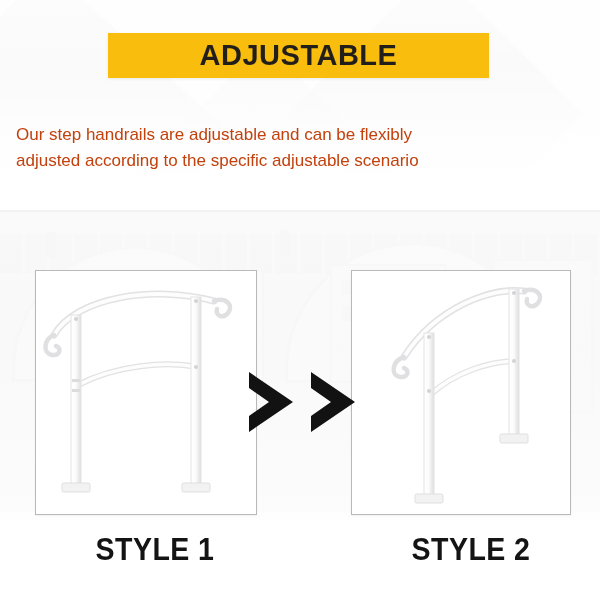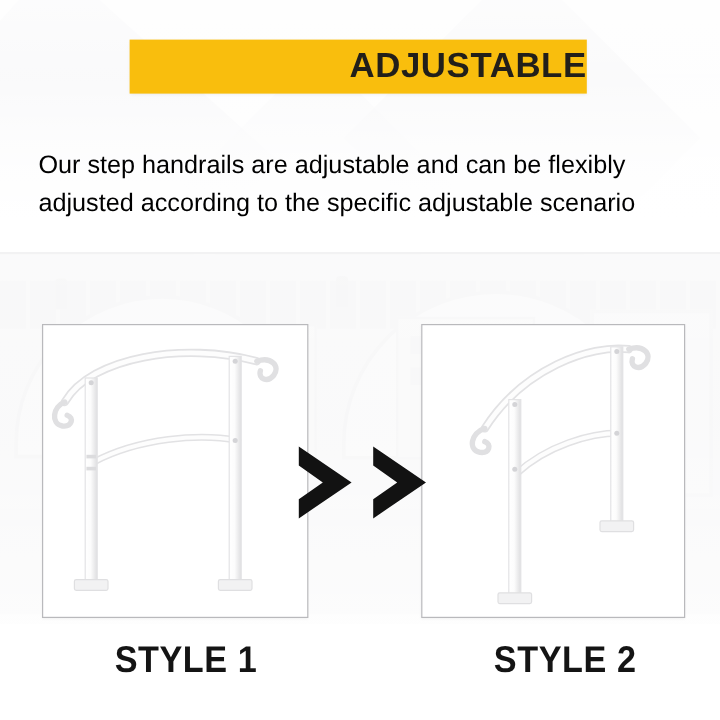--- a/index.html
+++ b/index.html
@@ -16,26 +16,26 @@
   
   .roof{position:absolute;background:#e9e9ec;}
   .roofA{left:-70px;top:18px;width:250px;height:250px;transform:rotate(42deg);opacity:.55;}
   .roofB{left:330px;top:10px;width:210px;height:210px;transform:rotate(45deg);opacity:.5;}
   .roofC{left:175px;top:80px;width:180px;height:180px;transform:rotate(45deg);opacity:.35;}
   .hero-wash{position:absolute;inset:0;
     background:linear-gradient(180deg,rgba(255,255,255,.80) 0%,rgba(255,255,255,.62) 30%,rgba(255,255,255,.88) 62%,#ffffff 86%,#ffffff 100%);}
   .hero-divider{position:absolute;left:0;top:210px;width:600px;height:2px;background:#f2f2f3;}
 
   .banner{position:absolute;left:108px;top:33px;width:381px;height:45px;
-    background:#f9be0d;display:flex;align-items:center;justify-content:flex-end;
+    background:#f9be0d;display:flex;align-items:center;justify-content:center;
     box-shadow:0 1px 3px rgba(0,0,0,.07);}
   .banner-text{font-size:29px;font-weight:bold;letter-spacing:.5px;color:#221f1a;line-height:1;}
 
-  .lede{position:absolute;left:32px;top:122px;width:470px;color:#000000;
-    font-size:21px;line-height:1.52;font-weight:400;}
+  .lede{position:absolute;left:16px;top:122px;width:470px;color:#c2410c;
+    font-size:17px;line-height:1.52;font-weight:400;}
   .lede div{white-space:nowrap;}
 
   
   .mid{position:absolute;left:0;top:212px;width:600px;height:308px;overflow:hidden;background:#fafafa;}
   .house{position:absolute;inset:0;overflow:hidden;opacity:.5;}
   .h-wall{position:absolute;background:#ececee;}
   .h-wallmain{left:0;top:0;width:600px;height:300px;background:#f0f0f1;}
   .h-brick{position:absolute;left:0;top:22px;width:600px;height:40px;
     background:repeating-linear-gradient(90deg,#e6e6e8 0 22px,#efeff0 22px 25px);opacity:.8;}
   .h-arch{position:absolute;border-radius:140px 140px 0 0;background:#f4f4f5;border:3px solid #e7e7e9;}

